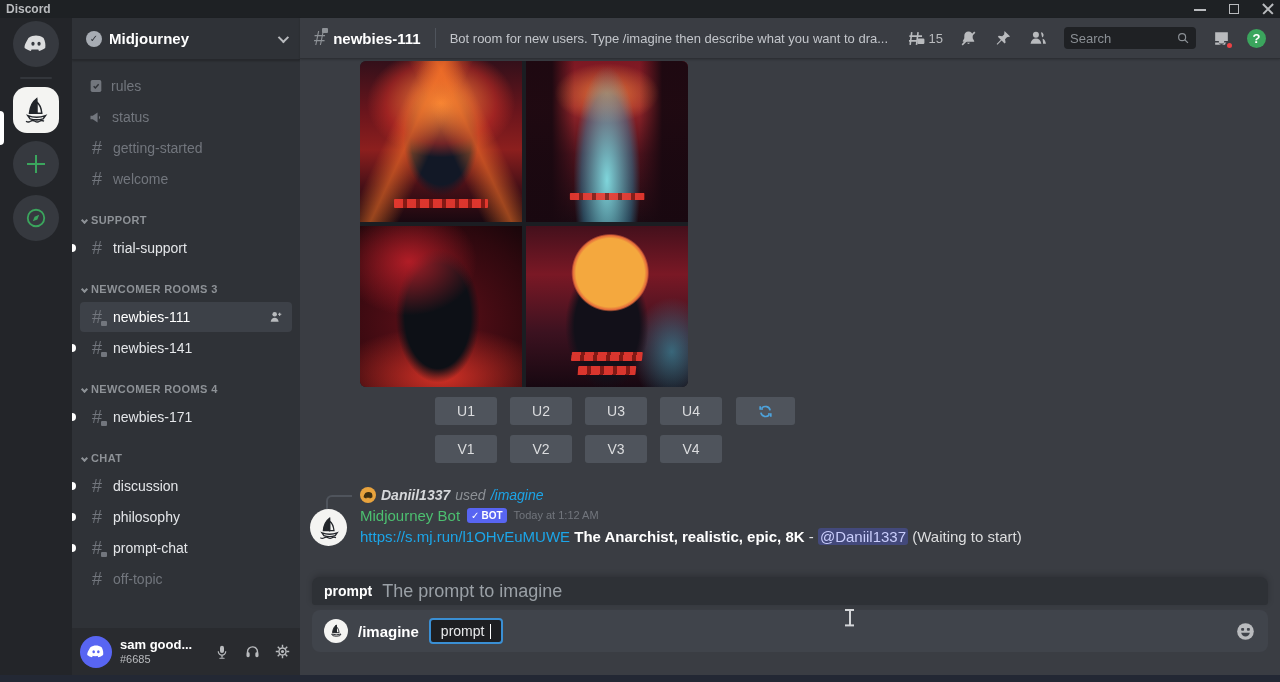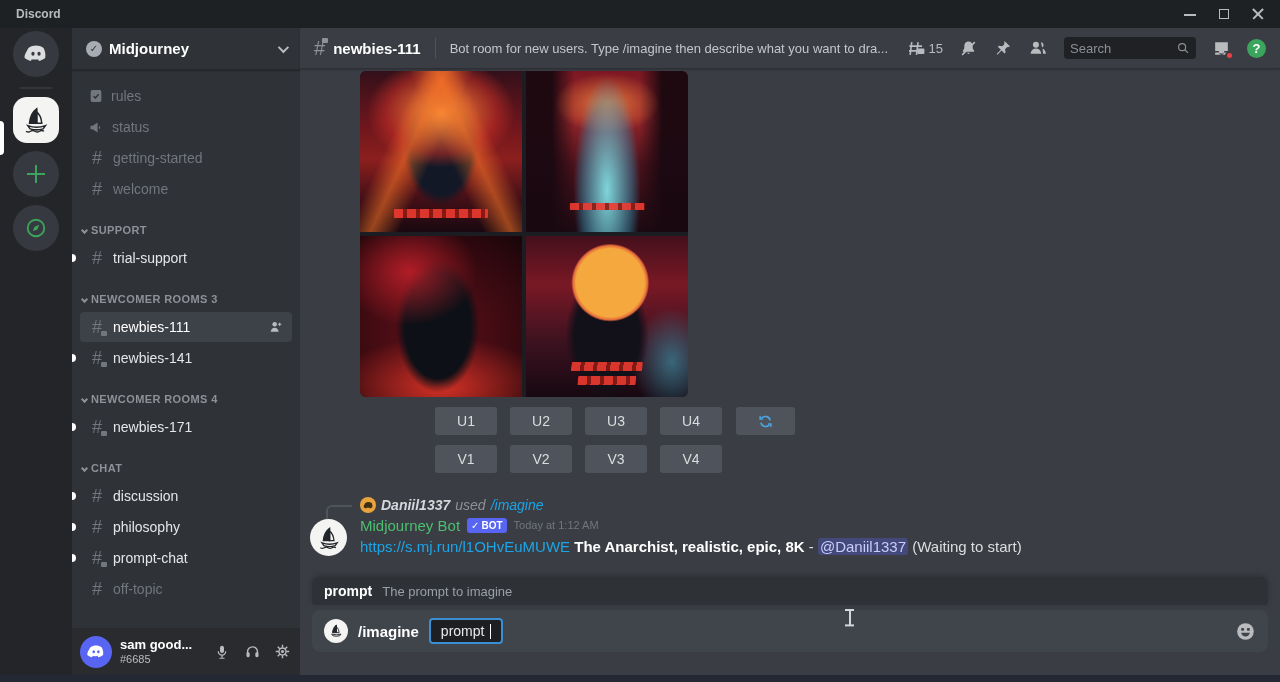--- a/index.html
+++ b/index.html
@@ -1,22 +1,22 @@
 <!DOCTYPE html>
 <html><head>
 <meta charset="utf-8">
 <style>
   * { margin:0; padding:0; box-sizing:border-box; }
   html,body { width:1280px; height:682px; overflow:hidden; background:#202225;
     font-family:"Liberation Sans","DejaVu Sans",sans-serif; }
   .screen { width:1280px; height:682px; display:flex; flex-direction:column; }
 
   
-  .titlebar { height:28px; background:#1e2124; display:flex; align-items:center;
-    padding:0 16px; flex:0 0 auto; }
+  .titlebar { height:18px; background:#1e2124; display:flex; align-items:center;
+    padding:0 6px; flex:0 0 auto; }
   .tb-title { color:#b9bbbe; font-size:12px; font-weight:bold; }
   .tb-controls { margin-left:auto; display:flex; gap:22px; align-items:center; }
   .wc { width:12px; height:12px; position:relative; cursor:pointer; }
   .wc-min::after { content:""; position:absolute; left:0; right:0; top:6px; height:1.5px; background:#b9bbbe; }
   .wc-max::after { content:""; position:absolute; inset:1px; border:1.5px solid #b9bbbe; }
   .wc-close::before,.wc-close::after { content:""; position:absolute; left:-1px; top:5px; width:14px; height:1.6px; background:#b9bbbe; }
   .wc-close::before { transform:rotate(45deg); } .wc-close::after { transform:rotate(-45deg); }
 
   .app { flex:1 1 auto; display:flex; min-height:0; }
 
@@ -144,21 +144,21 @@
   .msgbody { margin-top:3px; font-size:15px; color:#dcddde; line-height:1.35; }
   .mlink { color:#1ca5e8; cursor:pointer; }
   .mbold { font-weight:bold; color:#fff; }
   .mention { background:rgba(88,101,242,.32); color:#c9cdfb; border-radius:3px; padding:0 2px; cursor:pointer; }
 
   
   .composer { flex:0 0 auto; padding:0 12px 23px; }
   .acpopup { background:#2e3136; border-radius:8px 8px 3px 3px; height:28px; display:flex; align-items:center;
     gap:10px; padding:0 12px; margin-bottom:5px; box-shadow:0 -2px 6px rgba(0,0,0,.2); cursor:pointer; }
   .acname { color:#fff; font-size:14px; font-weight:bold; }
-  .acdesc { color:#9aa0a6; font-size:13px; }
+  .acdesc { color:#9aa0a6; font-size:18px; }
   .inputbar { background:#40444b; border-radius:8px; height:42px; display:flex; align-items:center; padding:0 12px; gap:10px; }
   .miniavatar { width:24px; height:24px; border-radius:50%; background:#f4f4f2; display:flex; align-items:center; justify-content:center; }
   .cmdtext { color:#fff; font-size:15px; font-weight:bold; }
   .optpill { background:#1e1f22; border:2px solid #3a8fd4; border-radius:4px; height:26px; display:flex;
     align-items:center; padding:0 10px; gap:6px; cursor:text; }
   .opttext { color:#e8e9eb; font-size:14px; }
   .caret { width:1px; height:15px; background:#fff; }
   .emoji { margin-left:auto; cursor:pointer; }
 
   

